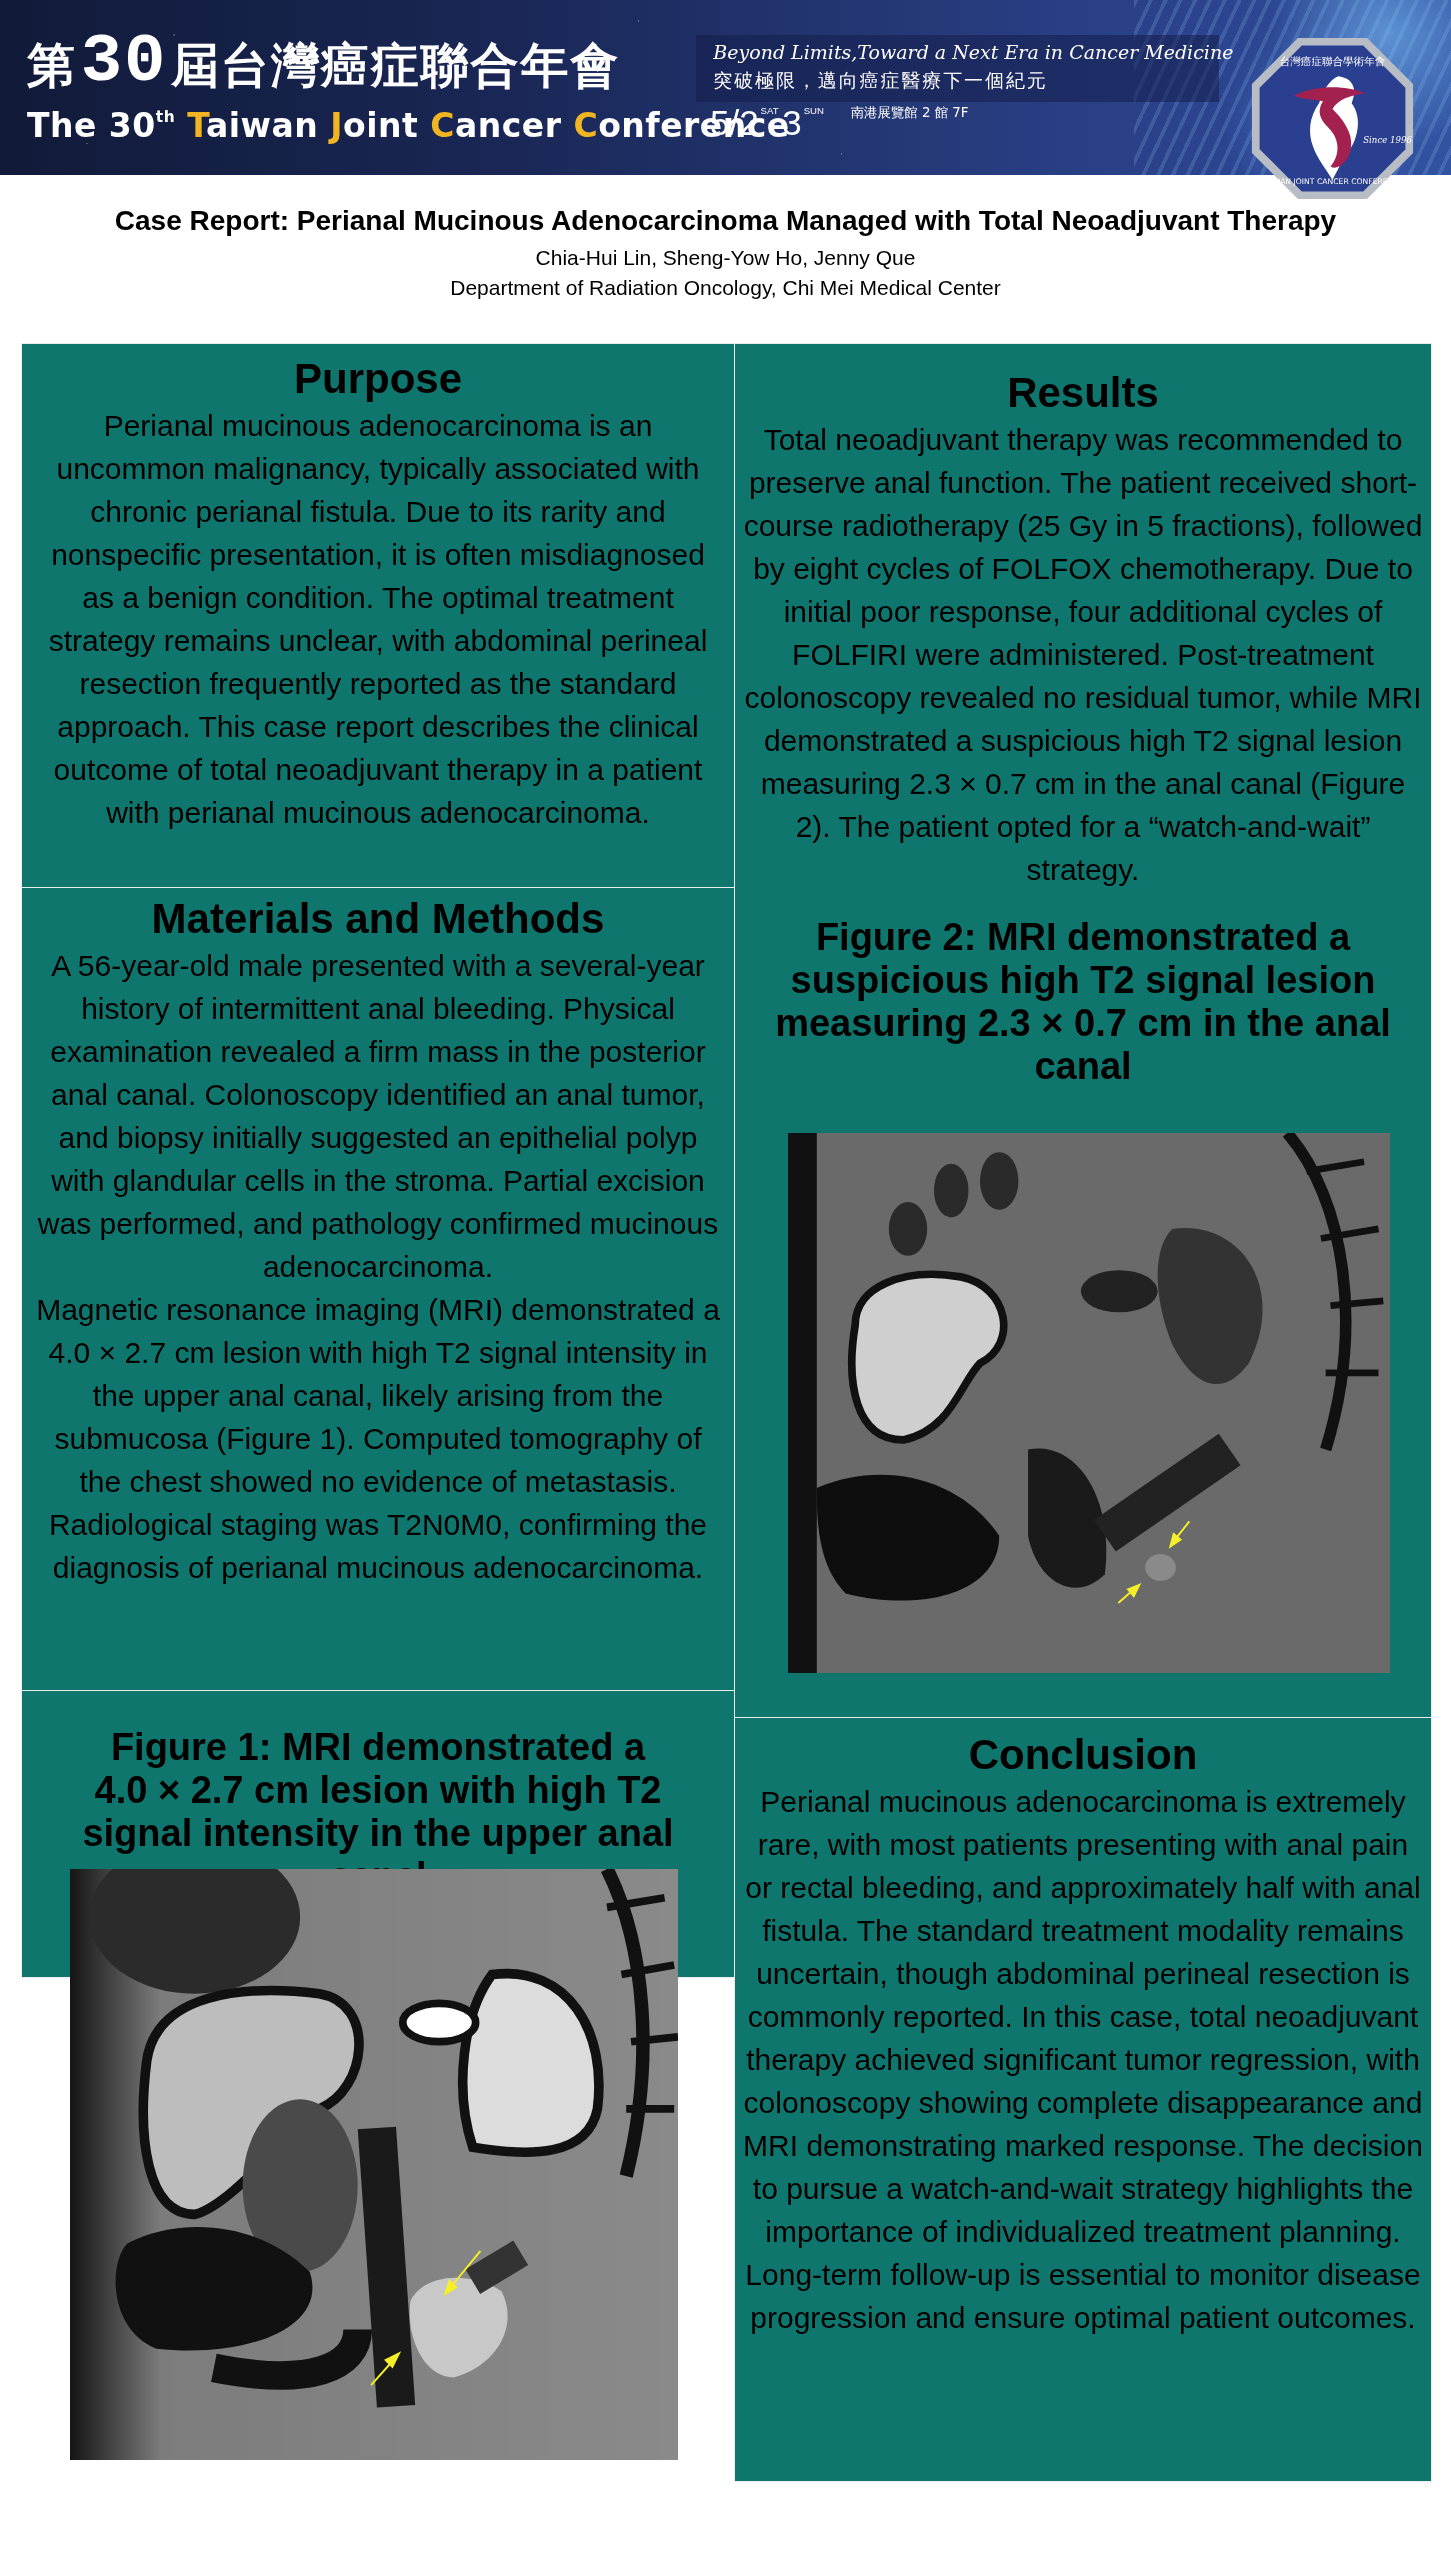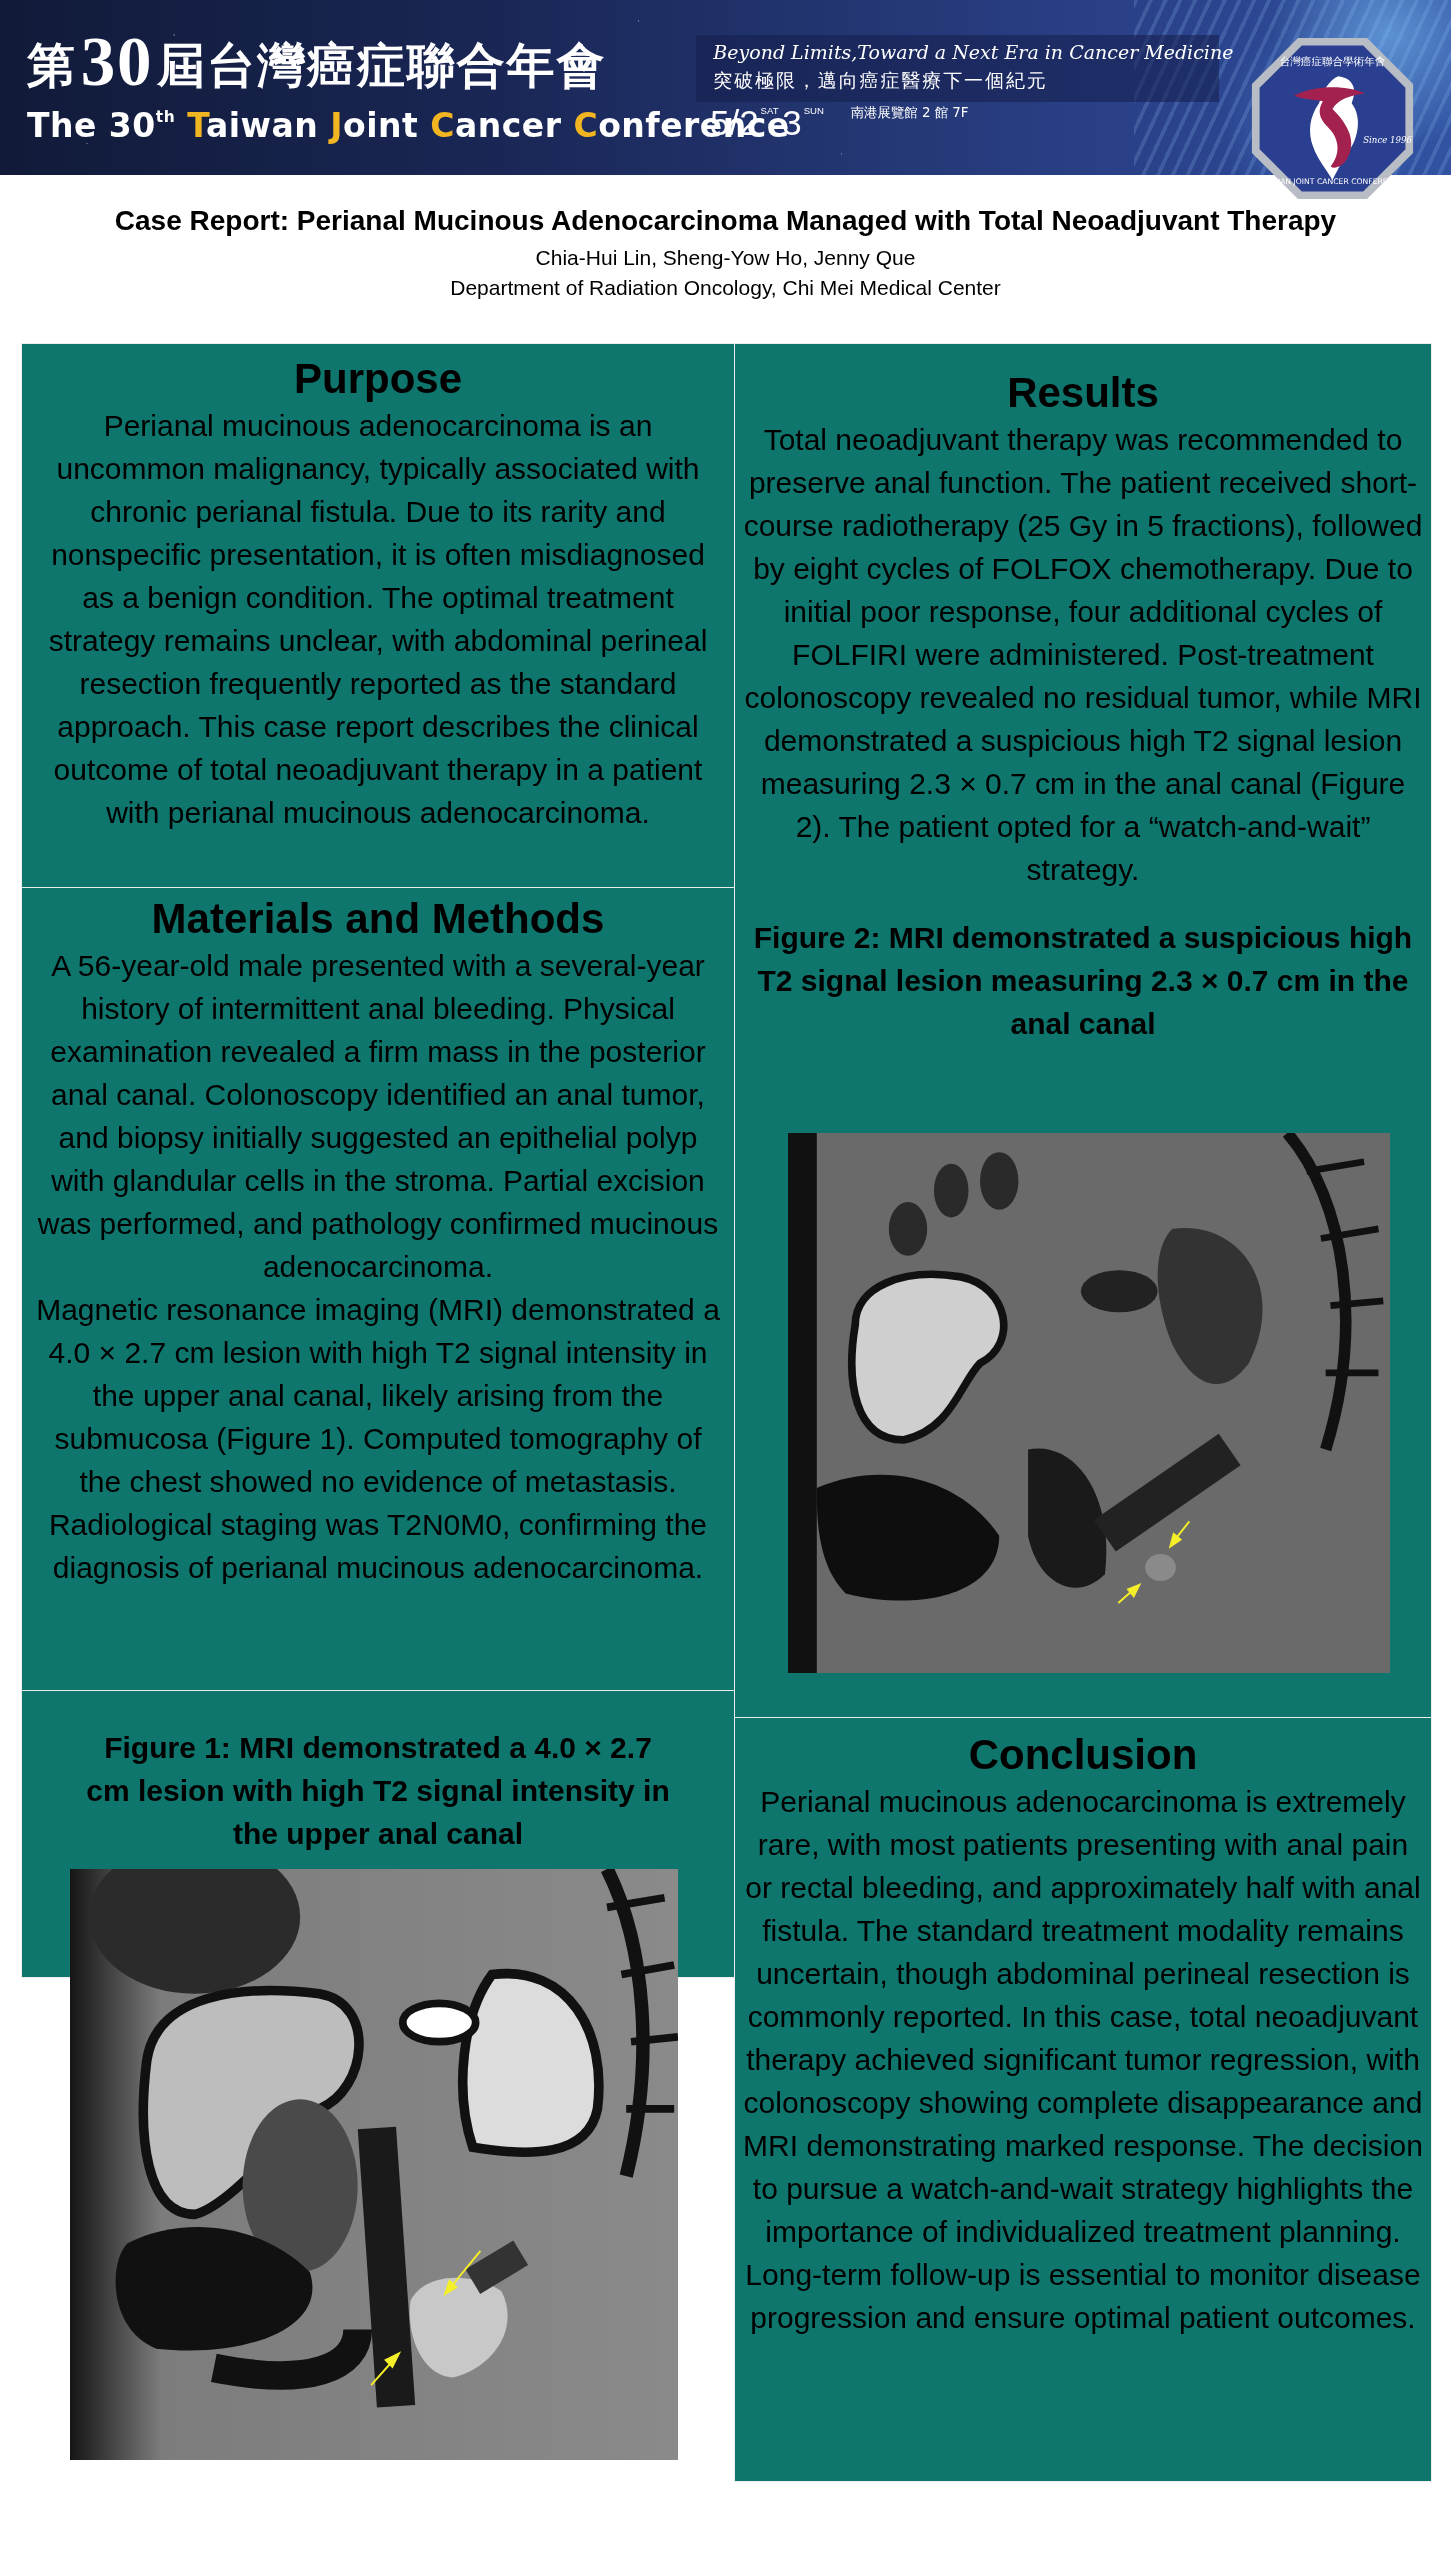--- a/index.html
+++ b/index.html
@@ -29,21 +29,21 @@
       radial-gradient(circle at 80% 20%, rgba(130,200,255,0.55), transparent 40%),
       radial-gradient(circle at 60% 70%, rgba(100,170,255,0.35), transparent 45%),
       repeating-linear-gradient(115deg, rgba(160,210,255,0.18) 0 3.8px, transparent 3.8px 13.4px);
   }
   .cn-title {
     position: absolute; left: 27px; top: 31px; height: 63px;
     display: flex; align-items: flex-end; color: #fff; font-weight: bold;
     font-family: "DejaVu Sans", sans-serif; letter-spacing: 1.9px;
   }
   .cn-title .cn1 { font-size: 48px; line-height: 58px; }
-  .cn-title .num { font-size: 69px; line-height: 63px; font-family: Liberation Serif, serif; margin: 0 3.8px; }
+  .cn-title .num { font-size: 69px; line-height: 63px; font-family: Liberation Mono, monospace; margin: 0 3.8px; }
   .en-title {
     position: absolute; left: 27px; top: 106px; color: #fff; font-size: 33px; font-weight: bold;
     font-family: "DejaVu Sans", sans-serif; letter-spacing: 0.5px; white-space: nowrap;
   }
   .en-title sup { font-size: 15.4px; vertical-align: top; position: relative; top: 1.9px; }
   .en-title .hl { color: #f2b522; }
   .tagline-box {
     position: absolute; left: 696px; top: 35px; width: 523px; height: 67px;
     background: rgba(20,30,75,0.55);
     padding: 3.8px 0 0 17.3px; color: #fff;
@@ -76,21 +76,21 @@
   .panel {
     position: absolute; border: 1px solid #ececec; background: #0f766e;
   }
   .sec-h {
     text-align: center; font-size: 42px; font-weight: bold; line-height: 50px;
   }
   .sec-p {
     text-align: center; font-size: 30px; line-height: 43px; padding: 0 11.5px;
   }
   .fig-cap {
-    text-align: center; font-size: 30px; font-weight: bold; line-height: 43px; padding: 0 23px;
+    text-align: center; font-size: 38px; font-weight: bold; line-height: 43px; padding: 0 23px;
   }
   .mri {
     position: absolute; background: #6d6d6d; overflow: hidden;
   }
   .mri svg { width: 100%; height: 100%; display: block; }
 </style>
 </head>
 <body>
 
 <header class="banner">

